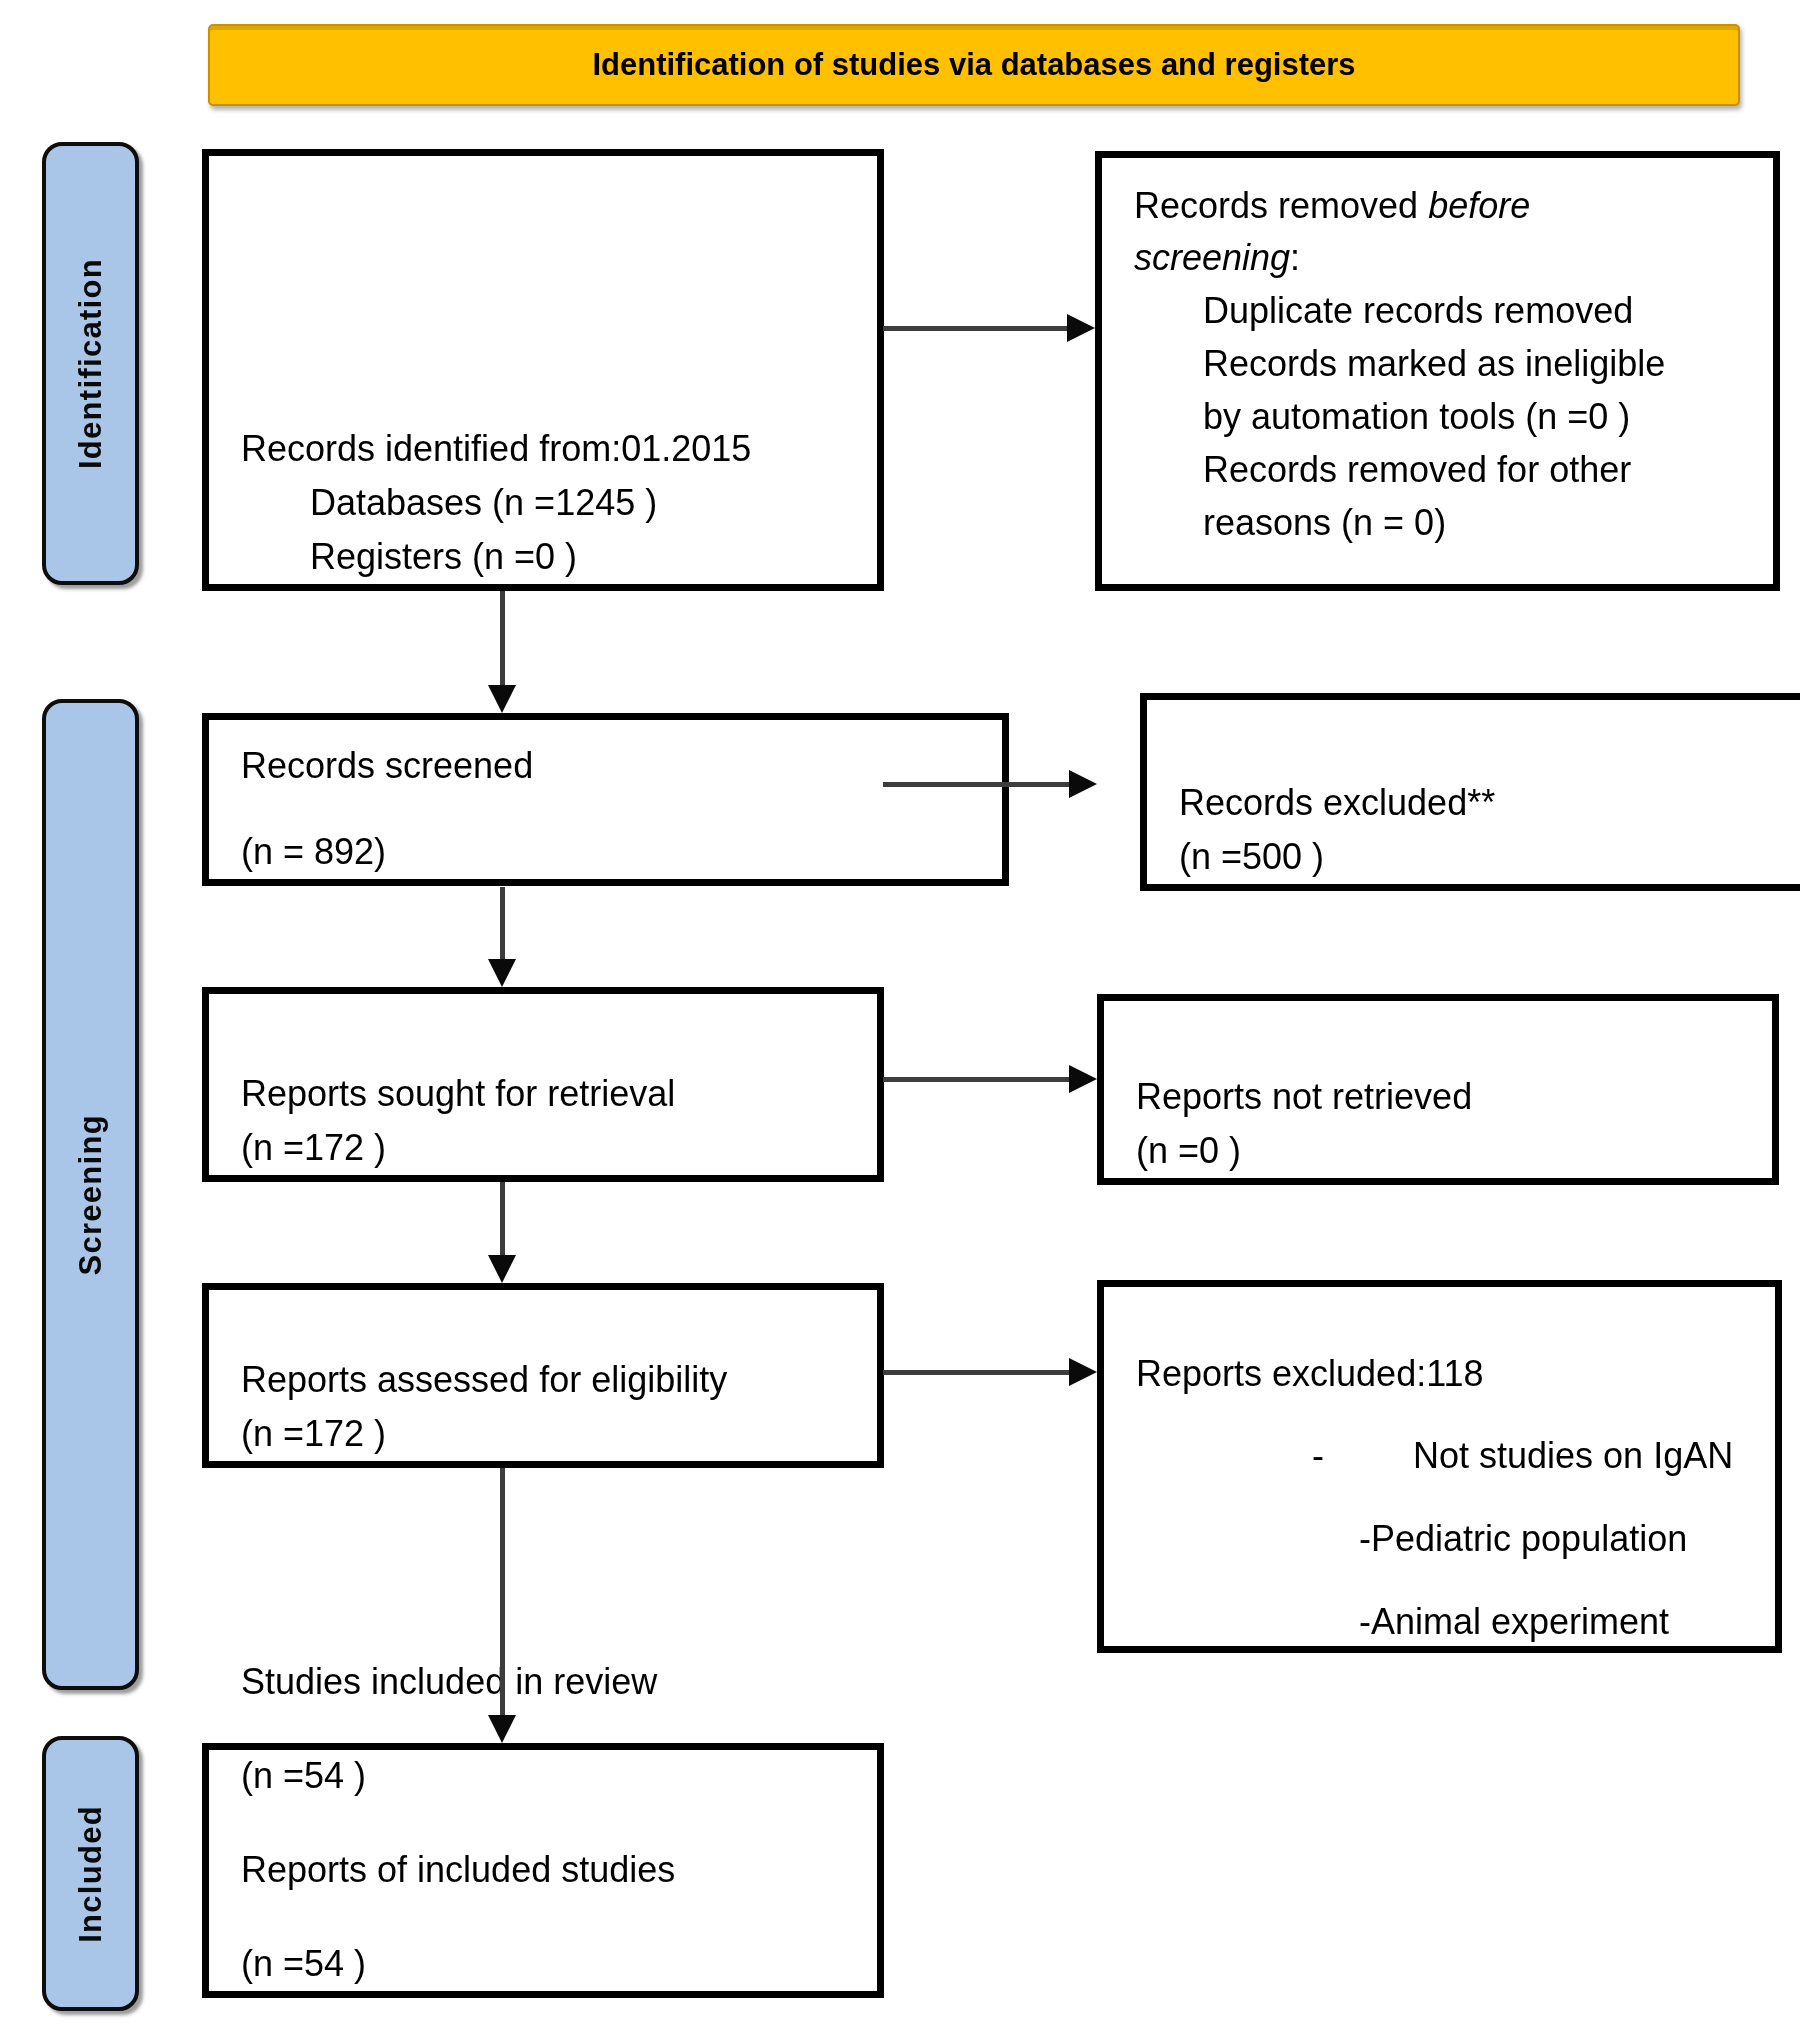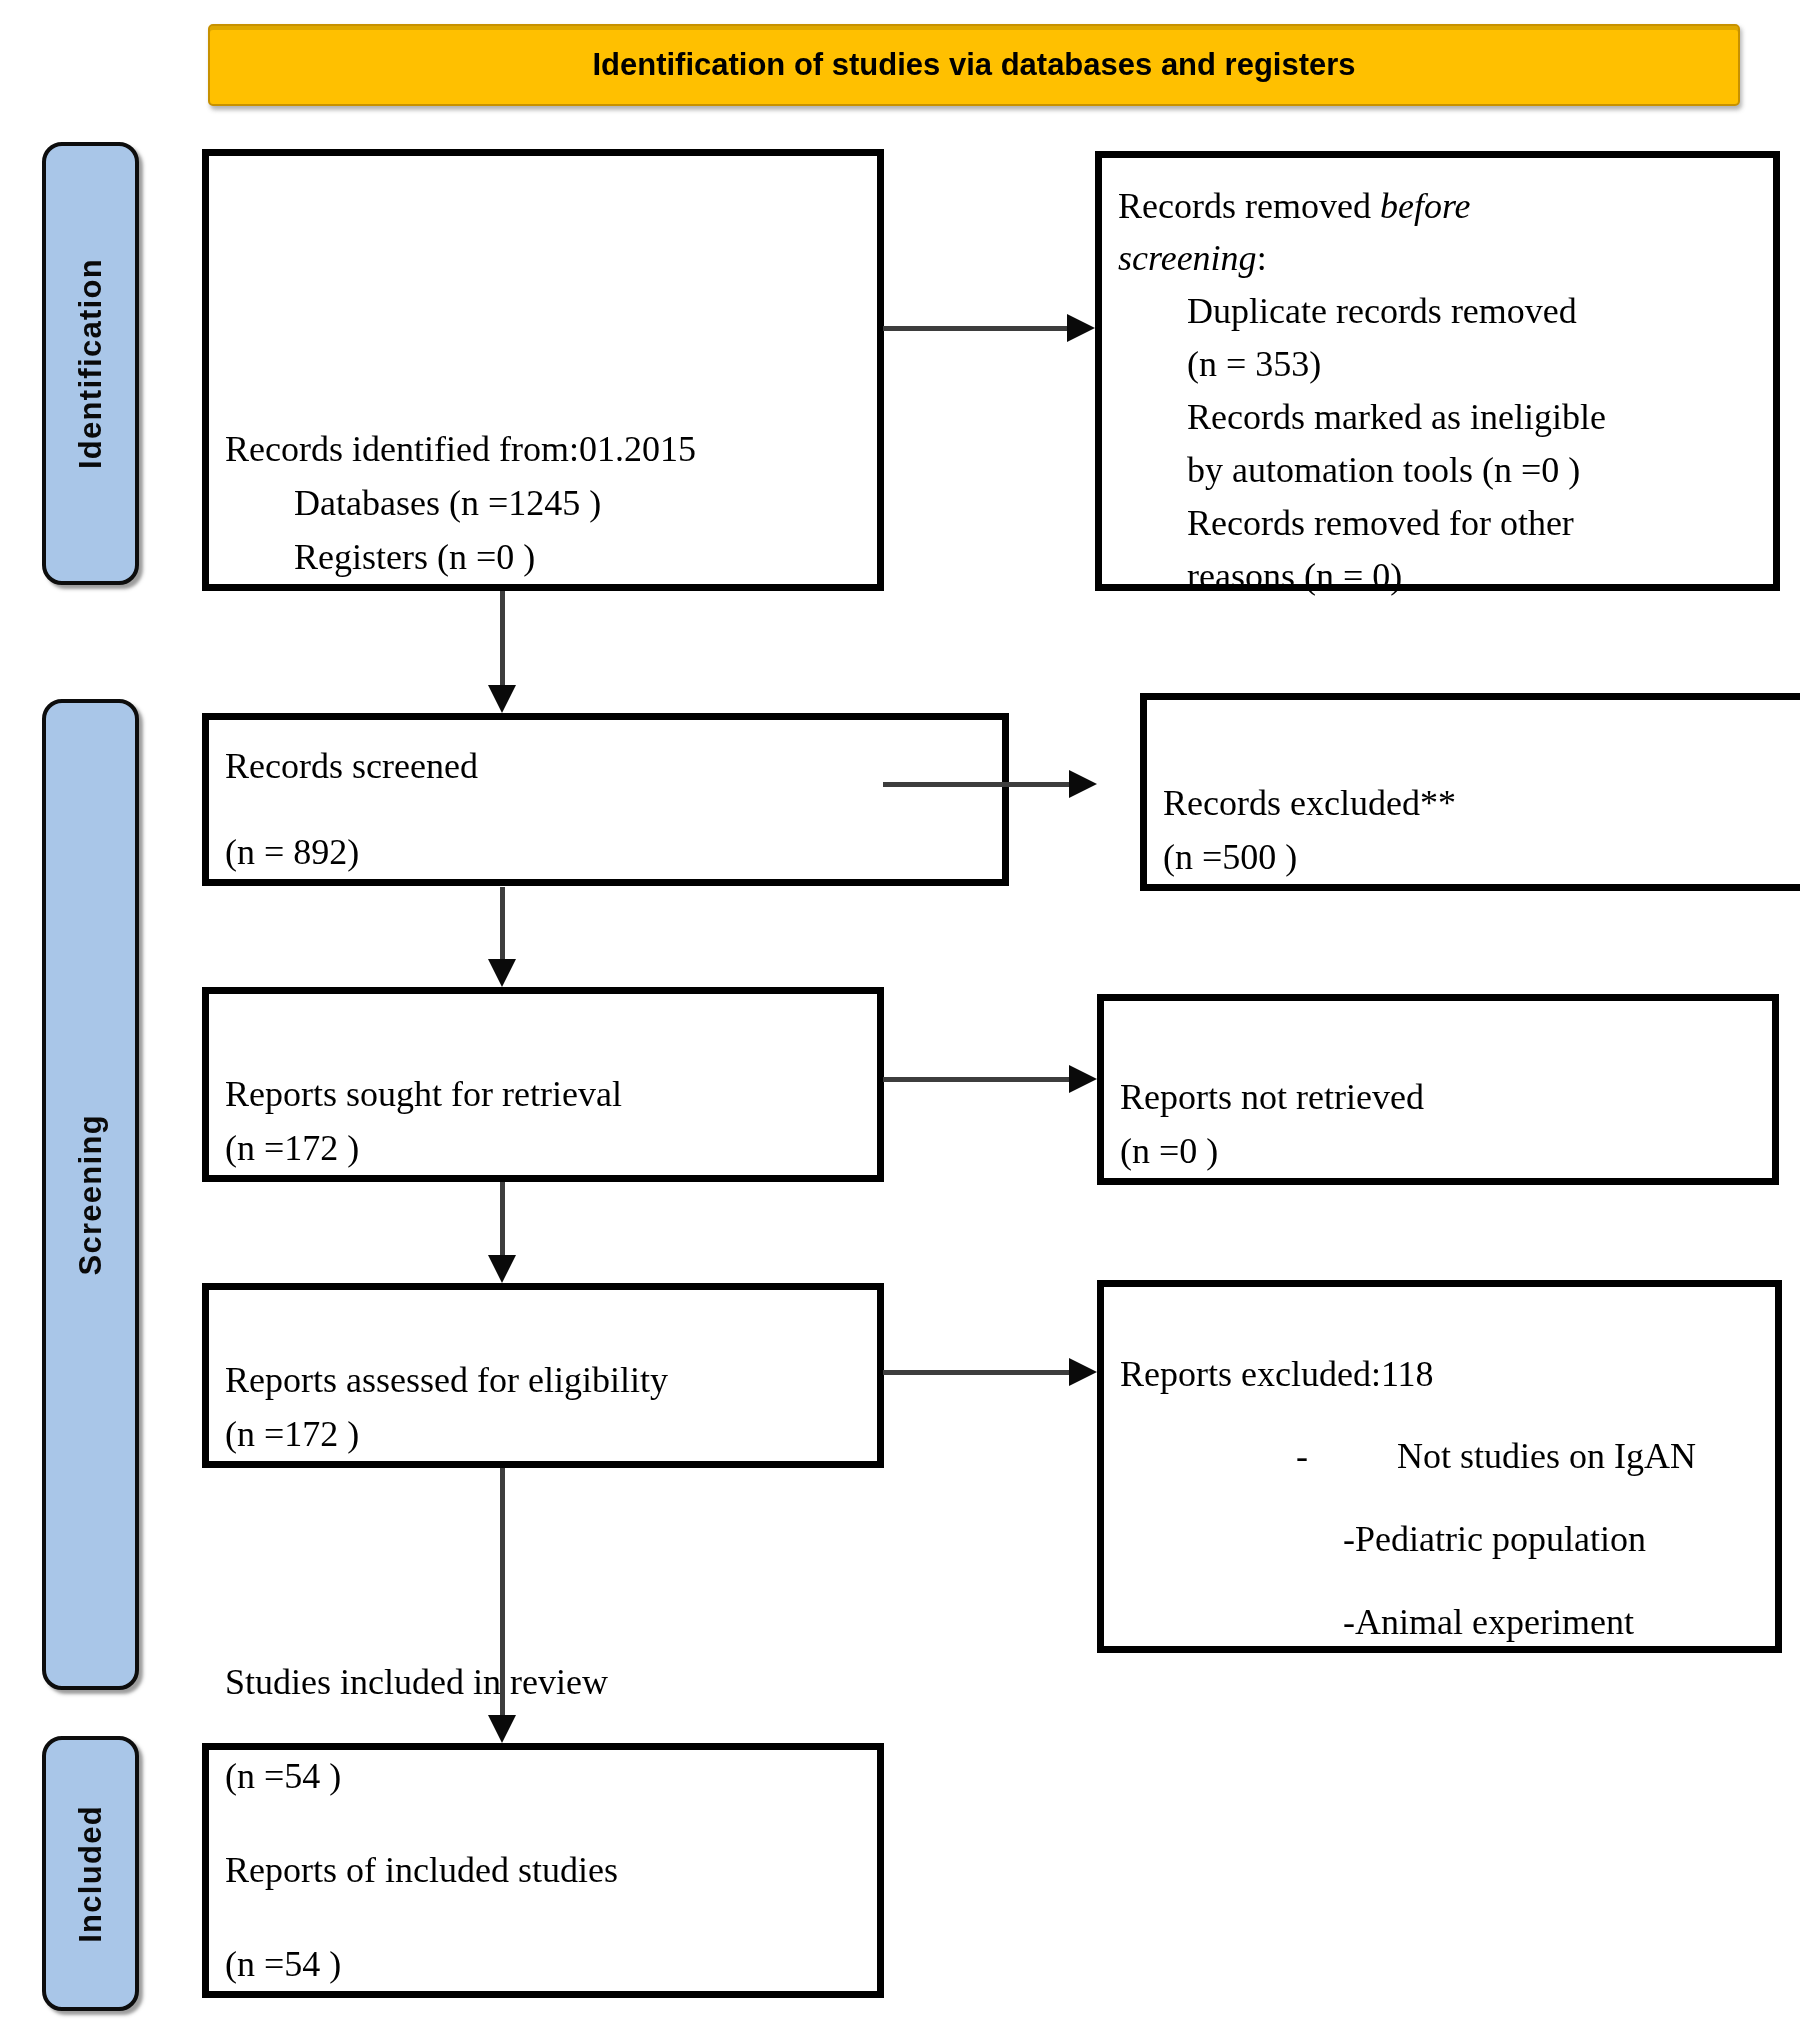--- a/index.html
+++ b/index.html
@@ -22,21 +22,21 @@
   }
   .stage .vtext{
     writing-mode:vertical-rl;transform:rotate(180deg);
     font-weight:bold;font-size:31px;letter-spacing:1.3px;color:#0a0a0a;
   }
   .box{
     position:absolute;background:#fff;border:7.4px solid #000;box-sizing:border-box;
     font-size:36px;line-height:1.5;display:flex;flex-direction:column;
   }
   .center{justify-content:flex-end;}
-  .pad{padding-left:16px;padding-right:20px;font-family:Liberation Serif, serif;}
+  .pad{padding-left:32px;padding-right:20px;}
   .sub{margin-left:69px;}
   .it{font-style:italic;}
   .r1pad{padding-top:21.5px;line-height:1.47;}
   .r4line1{margin-top:60px;}
   .r4item1{margin-top:28px;}
   .r4item1 .bullet{margin-left:176px;}
   .r4item1 .lbl{margin-left:89px;}
   .r4item{margin-top:29px;margin-left:223px;}
   .vline{position:absolute;width:4.7px;background:#3D3D3D;}
   .hline{position:absolute;height:4.7px;background:#3D3D3D;}
@@ -69,21 +69,20 @@
   <div class="box center pad" style="left:202px;top:149px;width:682px;height:442px;">
     <div>Records identified from:01.2015</div>
     <div class="sub">Databases (n =1245 )</div>
     <div class="sub">Registers (n =0 )</div>
   </div>
 
   <div class="box pad r1pad" style="left:1095px;top:151px;width:685px;height:440px;">
     <div><span>Records removed </span><span class="it">before</span></div>
     <div><span class="it">screening</span><span>:</span></div>
     <div class="sub">Duplicate records removed</div>
-    <div class="sub">(n = 353)</div>
     <div class="sub">Records marked as ineligible</div>
     <div class="sub">by automation tools (n =0 )</div>
     <div class="sub">Records removed for other</div>
     <div class="sub">reasons (n = 0)</div>
   </div>
 
   <div class="box center pad" style="left:202px;top:713px;width:807px;height:173px;gap:32px;">
     <div>Records screened</div>
     <div>(n = 892)</div>
   </div>

